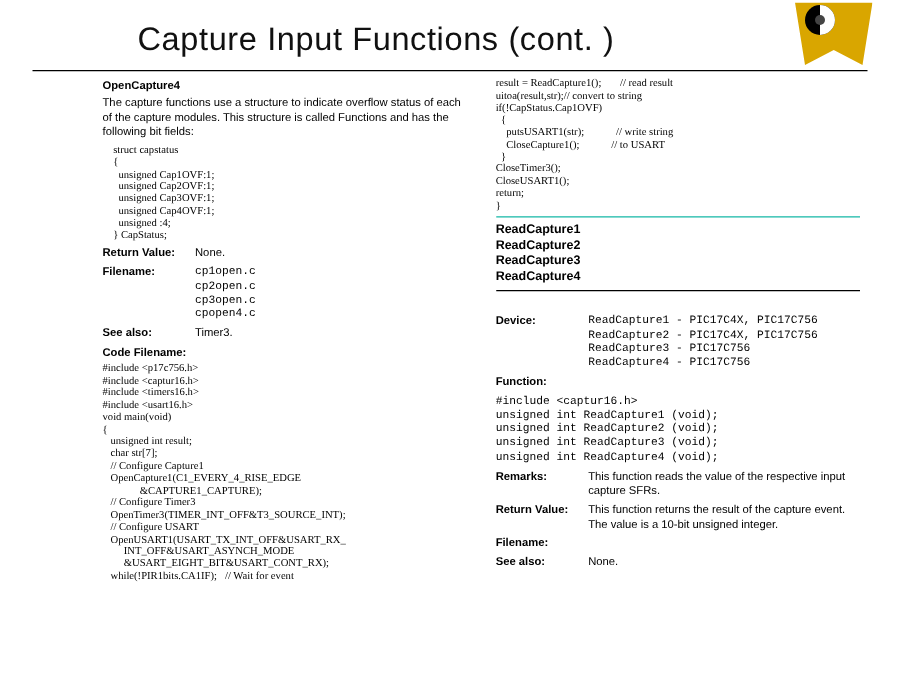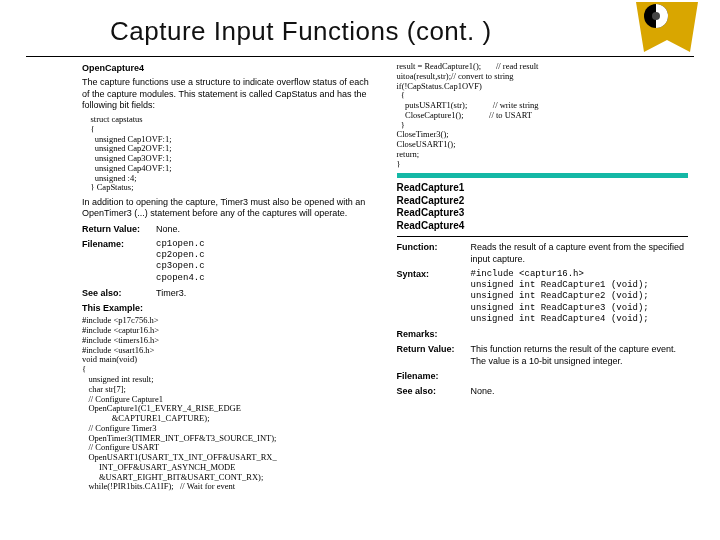--- a/index.html
+++ b/index.html
@@ -8,21 +8,21 @@
   .logo{position:absolute;top:2px;right:22px;width:62px;height:50px}
   .hr{position:absolute;top:56px;left:26px;width:668px;height:1px;background:#000}
   .content{position:absolute;top:60px;left:82px;right:32px;bottom:6px;display:flex;gap:23px}
   .col{flex:1;font-size:9px;line-height:1.25;color:#000}
   .col pre{font-family:Liberation Serif, serif;font-size:8.5px;line-height:1.15;margin:2px 0 4px 0;white-space:pre}
   .sec-label{font-size:9px;font-weight:700;margin:3px 0 1px 0;font-family:Arial}
   .para{font-size:9px;font-family:Arial;margin:3px 0 4px 0}
   .rowflex{display:flex;gap:8px}
   .rowflex .lbl{flex:0 0 66px;font-weight:700;font-size:9px;font-family:Arial}
   .rowflex .val{flex:1;font-size:9px;font-family:Arial}
-  .col2 .boxhead{border-top:5px solid #14b8a6;border-bottom:1px solid #000;padding:4px 0;margin:2px 0 5px 0}
+  .col2 .boxhead{border-top:1px solid #14b8a6;border-bottom:1px solid #000;padding:4px 0;margin:2px 0 18px 0}
   .boxhead div{font-size:10px;font-weight:700;font-family:Arial}
   .rowflex.mono .val{font-family:"Courier New",monospace;white-space:pre}
   .rowflex{margin:2px 0 4px 0}
 </style>
 </head>
 <body>
 
 <div class="slide">
   <div class="title">Capture Input Functions (cont. )</div>
   <div class="logo">
@@ -32,46 +32,45 @@
       <path d="M20 2 a12 12 0 0 1 0 24 z" fill="#fff"></path>
       <circle cx="20" cy="14" r="4" fill="#444"></circle>
     </svg>
   </div>
   <div class="hr"></div>
 
   <div class="content">
 
     <div class="col">
       <div class="sec-label">OpenCapture4</div>
-      <div class="para">The capture functions use a structure to indicate overflow status of each of the capture modules. This statement is called CapStatus and has the following bit fields:</div>
+      <div class="para">The capture functions use a structure to indicate overflow status of each of the capture modules. This structure is called Functions and has the following bit fields:</div>
       <pre>    struct capstatus
     {
       unsigned Cap1OVF:1;
       unsigned Cap2OVF:1;
       unsigned Cap3OVF:1;
       unsigned Cap4OVF:1;
       unsigned :4;
     } CapStatus;</pre>
-      <div class="para">In addition to opening the capture, Timer3 must also be opened with an OpenTimer3 (...) statement before any of the captures will operate.</div>
       <div class="rowflex">
           <div class="lbl">Return Value:</div>
           <div class="val">None.</div>
         </div>
       <div class="rowflex mono">
           <div class="lbl">Filename:</div>
           <div class="val">cp1open.c
 cp2open.c
 cp3open.c
 cpopen4.c</div>
         </div>
       <div class="rowflex">
           <div class="lbl">See also:</div>
           <div class="val">Timer3.</div>
         </div>
-      <div class="sec-label">This Example:</div>
+      <div class="sec-label">Code Filename:</div>
       <pre>#include &lt;p17c756.h&gt;
 #include &lt;captur16.h&gt;
 #include &lt;timers16.h&gt;
 #include &lt;usart16.h&gt;
 void main(void)
 {
    unsigned int result;
    char str[7];
    // Configure Capture1
    OpenCapture1(C1_EVERY_4_RISE_EDGE
@@ -96,34 +95,40 @@
 CloseTimer3();
 CloseUSART1();
 return;
 }</pre>
       <div class="boxhead">
         <div>ReadCapture1</div>
         <div>ReadCapture2</div>
         <div>ReadCapture3</div>
         <div>ReadCapture4</div>
       </div>
+      <div class="rowflex mono">
+          <div class="lbl">Device:</div>
+          <div class="val">ReadCapture1 - PIC17C4X, PIC17C756
+ReadCapture2 - PIC17C4X, PIC17C756
+ReadCapture3 - PIC17C756
+ReadCapture4 - PIC17C756</div>
+        </div>
       <div class="rowflex">
           <div class="lbl">Function:</div>
-          <div class="val">Reads the result of a capture event from the specified input capture.</div>
         </div>
       <div class="rowflex mono">
-          <div class="lbl">Syntax:</div>
           <div class="val">#include &lt;captur16.h&gt;
 unsigned int ReadCapture1 (void);
 unsigned int ReadCapture2 (void);
 unsigned int ReadCapture3 (void);
 unsigned int ReadCapture4 (void);</div>
         </div>
       <div class="rowflex">
           <div class="lbl">Remarks:</div>
+          <div class="val">This function reads the value of the respective input capture SFRs.</div>
         </div>
       <div class="rowflex">
           <div class="lbl">Return Value:</div>
           <div class="val">This function returns the result of the capture event. The value is a 10-bit unsigned integer.</div>
         </div>
       <div class="rowflex mono">
           <div class="lbl">Filename:</div>
         </div>
       <div class="rowflex">
           <div class="lbl">See also:</div>

